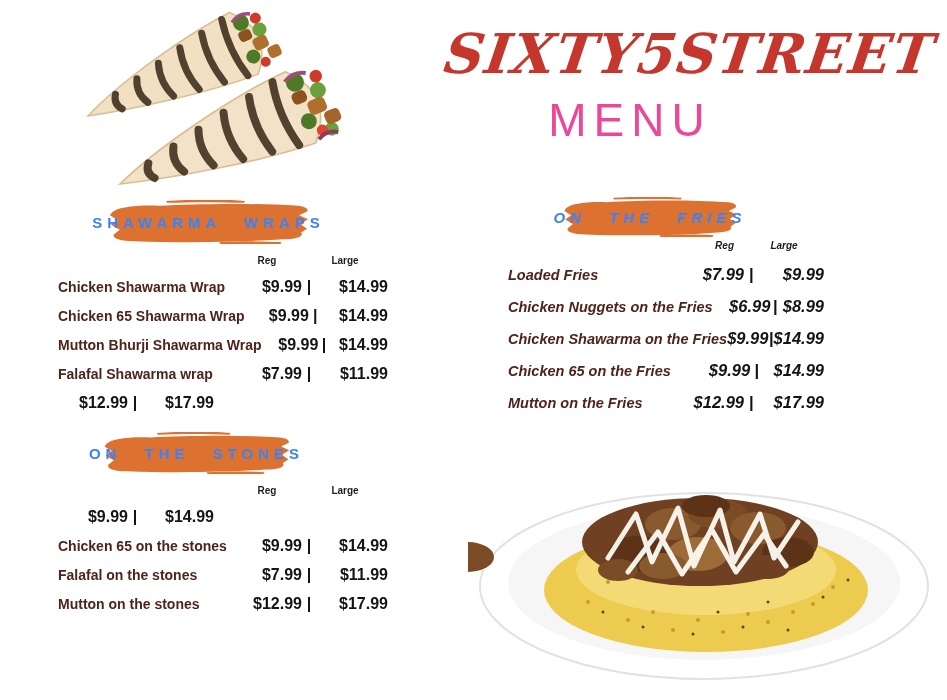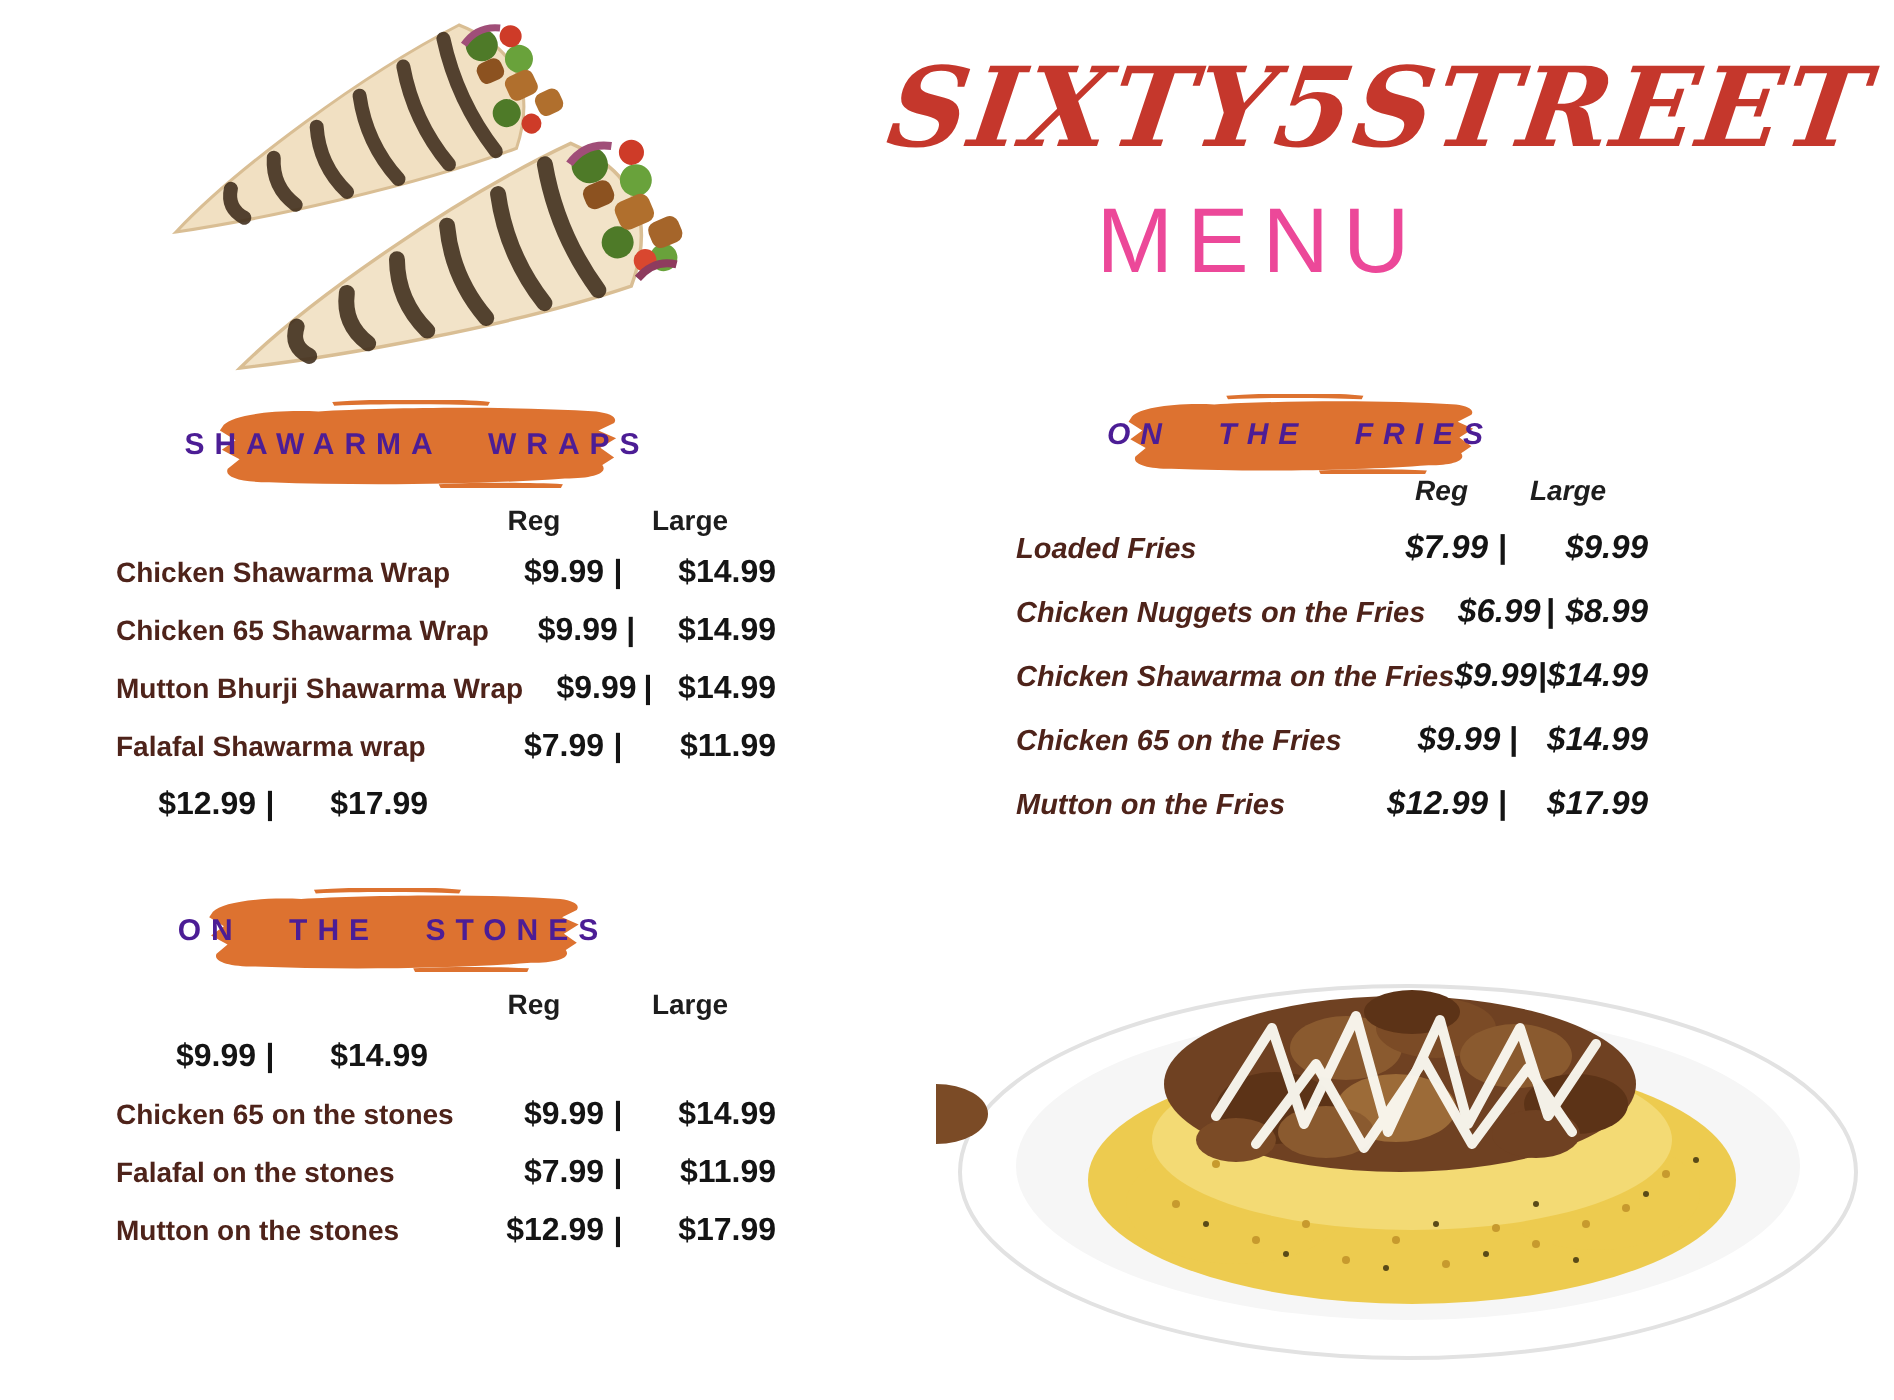--- a/index.html
+++ b/index.html
@@ -15,34 +15,34 @@
   .title-block { position:absolute; left:445px; top:22px; width:370px; text-align:center; }
   .brand { font-family:"DejaVu Serif", serif; font-style:italic; font-weight:700;
            font-size:55px; color:#C5372C; transform:skewX(-8deg); letter-spacing:1px;
            white-space:nowrap; line-height:1.15; }
   .menu-word { font-family:"Liberation Sans", sans-serif; font-weight:400;
                font-size:46px; color:#ec4899; letter-spacing:7px; margin-top:8px; }
 
   
   .section { position:absolute; }
   .sec-wraps  { left:58px;  top:200px; width:340px; }
-  .sec-stones { left:58px;  top:444px; width:340px; }
+  .sec-stones { left:58px;  top:432px; width:340px; }
   .sec-fries  { left:508px; top:197px; width:322px;font-style:italic; }
 
   .banner { position:relative; }
   .banner svg.brush { position:absolute; left:0; top:0; width:100%; height:100%; }
   .banner-label { position:absolute; inset:0; display:flex; align-items:center;
-                  justify-content:center; color:#4c1d95; font-weight:700; font-size:15px;
+                  justify-content:center; color:#3b82f6; font-weight:700; font-size:15px;
                   letter-spacing:5px; word-spacing:14px; white-space:nowrap; }
   .sec-wraps  .banner { margin-left:47px; width:207px; height:44px; margin-bottom:8px; }
   .sec-stones .banner { margin-left:42px; width:193px; height:42px; margin-bottom:8px; }
   .sec-fries  .banner { margin-left:52px; width:180px; height:40px; margin-bottom:0px; }
 
   .price-head { display:flex; justify-content:flex-end; align-items:center;
-                font-weight:700; font-size:14px; color:#1d1d1d; height:16px; }
+                font-weight:700; font-size:10px; color:#1d1d1d; height:16px; }
   .sec-wraps .price-head, .sec-stones .price-head { padding-right:10px; margin-bottom:10px; }
   .sec-wraps .reg-h, .sec-stones .reg-h { width:70px; text-align:center; }
   .sec-wraps .large-h, .sec-stones .large-h { width:86px; text-align:center; }
   .sec-fries .price-head { padding-right:6px; margin-bottom:12px; }
   .sec-fries .reg-h { width:100px; text-align:right; padding-right:10px; }
   .sec-fries .large-h { width:80px; text-align:center; }
 
   .row { display:flex; align-items:baseline; }
   .sec-wraps .row, .sec-stones .row { margin-bottom:11px; padding-right:10px; }
   .sec-fries .row { margin-bottom:13px; padding-right:6px; }

